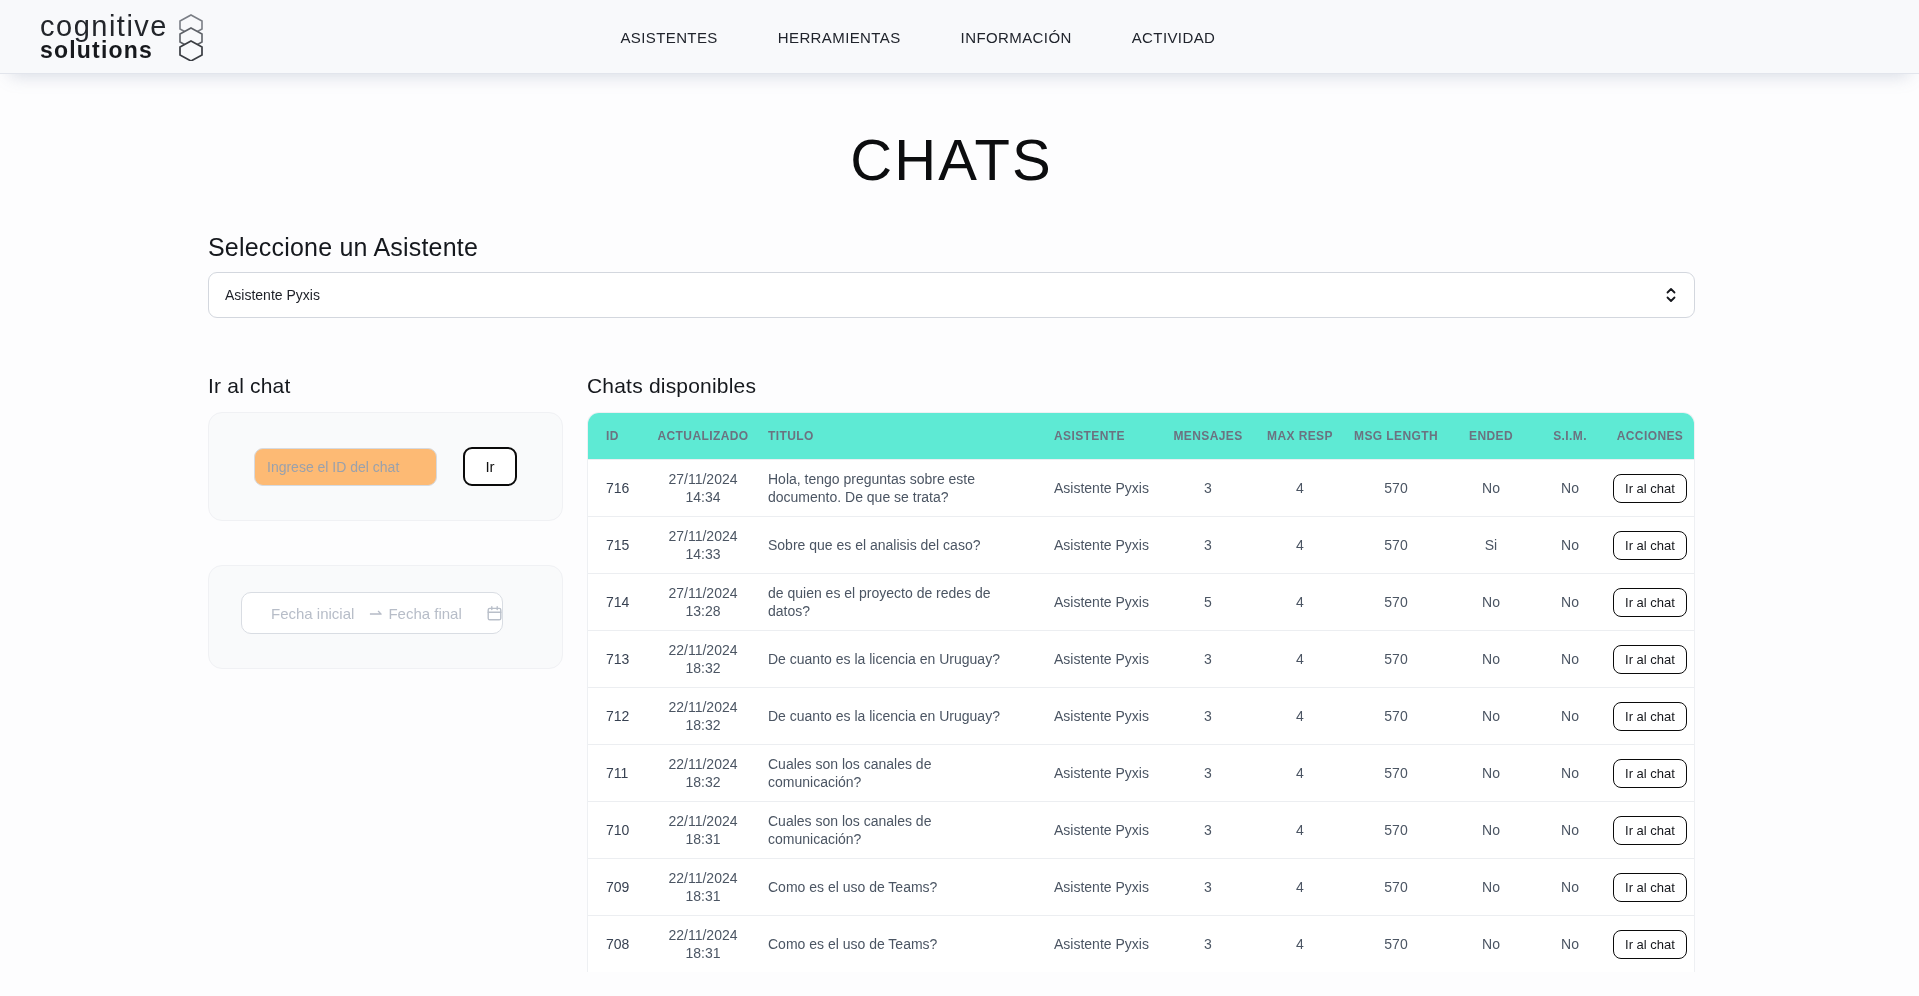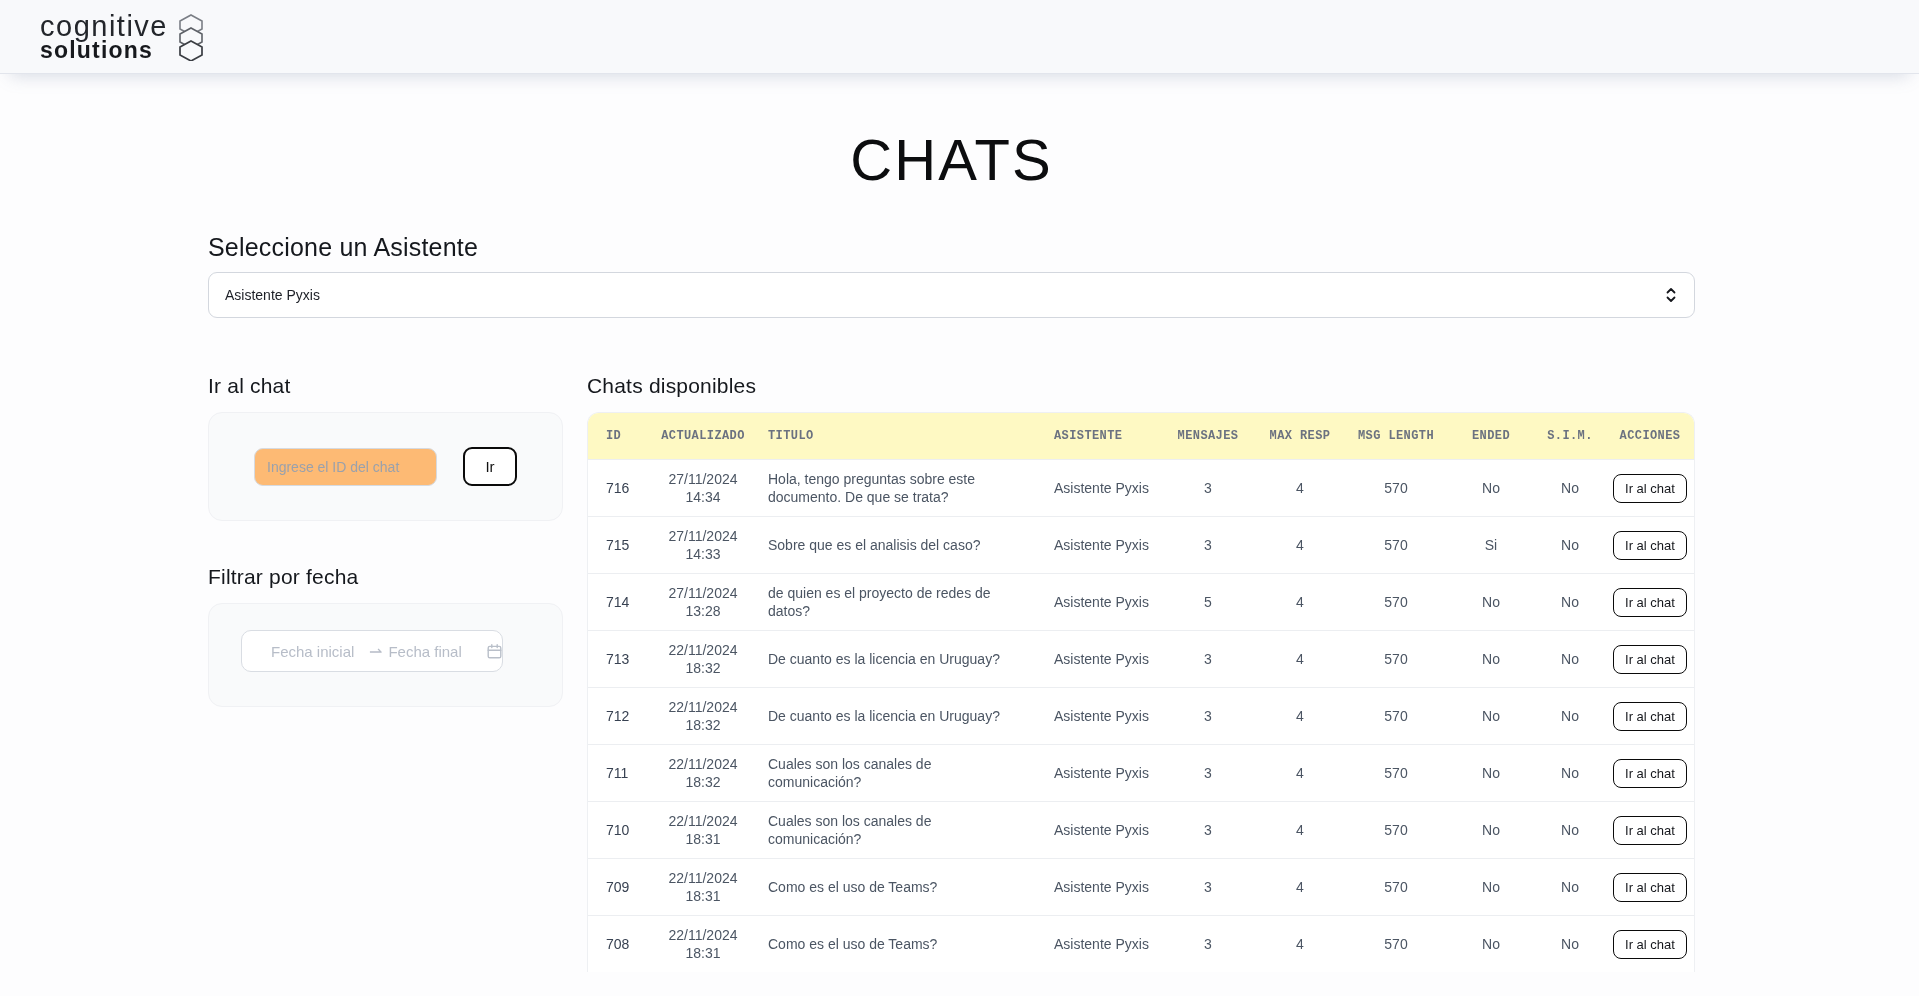--- a/index.html
+++ b/index.html
@@ -62,21 +62,21 @@
   .apply-btn { width:127px; height:47px; background:#0a0a0a; border:2px solid #0a0a0a;
     border-radius:9px; font-size:16px; color:#fff; cursor:pointer;
     font-family:"Liberation Sans", sans-serif; }
 
   
   .table-card { border:1px solid #eef0f3; border-bottom:none; border-radius:12px 12px 0 0;
     overflow:hidden; background:#fff; }
   .trow { display:grid;
     grid-template-columns:56px 118px 286px 112px 96px 88px 104px 86px 72px 1fr;
     align-items:center; }
-  .thead { background:#fef9c3; min-height:46px;font-family:Liberation Mono, monospace; }
+  .thead { background:#5eead4; min-height:46px; }
   .th { font-size:12px; font-weight:700; color:#6b7280; letter-spacing:0.4px;
     padding:8px 6px; line-height:1.35; }
   .th.first { padding-left:18px; }
   .th.center { text-align:center; }
   .tbody .trow { border-top:1px solid #eceef1; min-height:57px; background:#fff; }
   .td { font-size:14px; color:#4b5563; padding:8px 6px; line-height:1.3; }
   .td.first { padding-left:18px; color:#374151; }
   .td.center { text-align:center; }
   .td.dt { text-align:center; }
   .td.title-cell { padding-right:48px; }
@@ -95,20 +95,26 @@
       <div class="logo-line2">solutions</div>
     </div>
     <span class="logo-icon">
       <svg width="30" height="48" viewBox="0 0 30 48" fill="none">
         <path d="M15 2 L26 8 V16 L15 22 L4 16 V8 Z" stroke="#7a7e85" stroke-width="1.6"></path>
         <path d="M15 15 L26 21 V29 L15 35 L4 29 V21 Z" stroke="#5d6167" stroke-width="1.6" fill="#f8f9fb"></path>
         <path d="M15 28 L26 34 V42 L15 48 L4 42 V34 Z" stroke="#3a3d42" stroke-width="1.7" fill="#f8f9fb"></path>
       </svg>
     </span>
   </div>
+  <nav class="nav">
+    <span class="nav-item">ASISTENTES</span>
+    <span class="nav-item">HERRAMIENTAS</span>
+    <span class="nav-item">INFORMACIÓN</span>
+    <span class="nav-item">ACTIVIDAD</span>
+  </nav>
 </header>
 
 <main class="main">
   <h1 class="page-title">CHATS</h1>
 
   <div class="select-label">Seleccione un Asistente</div>
   <div class="select-box">
     <span class="select-value">Asistente Pyxis</span>
     <span style="display:flex;">
       <svg width="14" height="16" viewBox="0 0 14 16" fill="none" stroke="#15171c" stroke-width="1.8" stroke-linecap="round" stroke-linejoin="round">
@@ -120,21 +126,20 @@
 
   <div class="columns">
     <div class="col-left">
       <div class="section-title">Ir al chat</div>
       <div class="card goto-card">
         <input class="id-input" type="text" placeholder="Ingrese el ID del chat" style="">
         <button class="go-btn">Ir</button>
       </div>
 
       <div class="filter-section">
-        <div class="section-title">Filtrar por fecha</div>
         <div class="card filter-card">
           <div class="range-input">
             <input class="range-field" type="text" placeholder="Fecha inicial" style="">
             <span class="range-arrow">⇀</span>
             <input class="range-field" type="text" placeholder="Fecha final" style="">
             <span class="calendar-icon">
               <svg width="17" height="17" viewBox="0 0 17 17" fill="none" stroke="#b9bfc9" stroke-width="1.4" stroke-linecap="round">
                 <rect x="2.2" y="3.4" width="12.6" height="11.4" rx="1.6"></rect>
                 <path d="M2.2 7.2 H14.8"></path>
                 <path d="M5.8 1.8 V4.6 M11.2 1.8 V4.6"></path>

